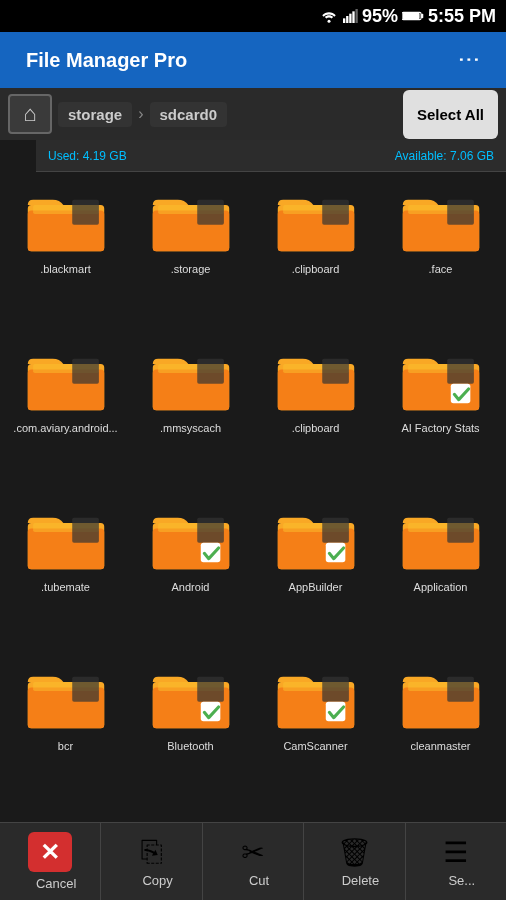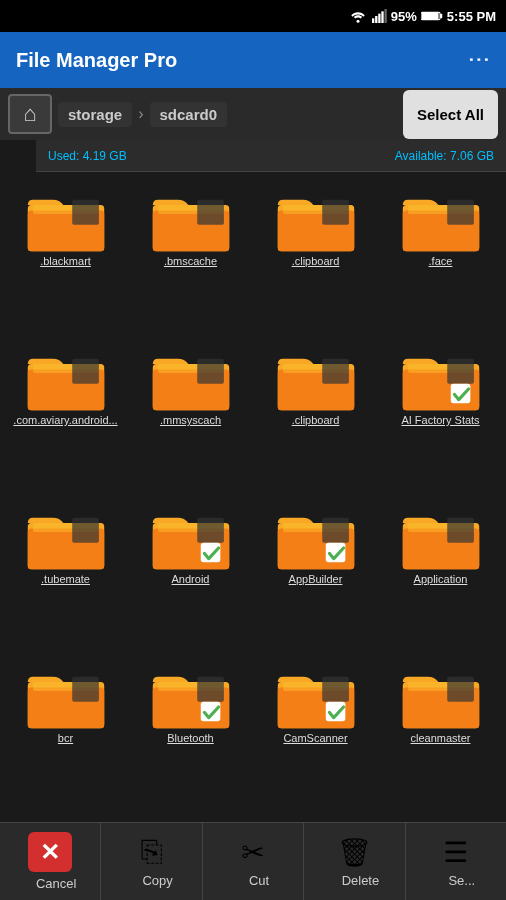--- a/index.html
+++ b/index.html
@@ -17,37 +17,37 @@
       background: #000;
       height: 32px;
       display: flex;
       align-items: center;
       justify-content: flex-end;
       padding: 0 10px;
       gap: 6px;
     }
     .status-bar-text {
       color: white;
-      font-size: 13px;
+      font-size: 18px;
       font-weight: bold;
     }
     .status-icons {
       display: flex;
       align-items: center;
       gap: 4px;
     }
 
     
     .app-header {
       background: #1565C0;
       height: 56px;
       display: flex;
       align-items: center;
       justify-content: space-between;
-      padding: 0 16px;
+      padding: 0 26px;
       text-align: center;
     }
     .app-title {
       color: #fff;
       font-size: 20px;
       font-weight: bold;
     }
     .menu-dots {
       color: #fff;
       font-size: 22px;
@@ -143,24 +143,23 @@
     }
     .folder-wrapper {
       position: relative;
       width: 80px;
       height: 64px;
     }
     .file-name {
       color: #ddd;
       font-size: 11px;
       text-align: center;
-      margin-top: 0;
+      margin-top: 8px;
       word-break: break-all;
       line-height: 1.3;
-      text-decoration: underline;
     }
 
     
     .bottom-toolbar {
       position: absolute;
       bottom: 0;
       left: 0;
       right: 0;
       height: 78px;
       background: #2a2a2a;
@@ -286,21 +285,21 @@
 
       <path d="M2 16 Q2 10 8 10 L30 10 Q38 10 42 16 Z" fill="#F9A825"></path>
 
       <rect x="2" y="22" width="86" height="46" rx="4" fill="#F57F17"></rect>
 
       <rect x="8" y="16" width="74" height="10" rx="2" fill="#FBC02D" opacity="0.5"></rect>
 
       <rect x="52" y="10" width="30" height="28" rx="2" fill="#333" opacity="0.7"></rect>
 
     </svg></div>
-      <span class="file-name">.bmscache</span>
+      <span class="file-name">.storage</span>
     </div>
     <div class="file-item">
       <div class="folder-wrapper"><svg class="folder-svg" viewBox="0 0 90 70" xmlns="http://www.w3.org/2000/svg">
 
       <rect x="2" y="16" width="86" height="52" rx="4" fill="#F9A825"></rect>
 
       <path d="M2 16 Q2 10 8 10 L30 10 Q38 10 42 16 Z" fill="#F9A825"></path>
 
       <rect x="2" y="22" width="86" height="46" rx="4" fill="#F57F17"></rect>
 

